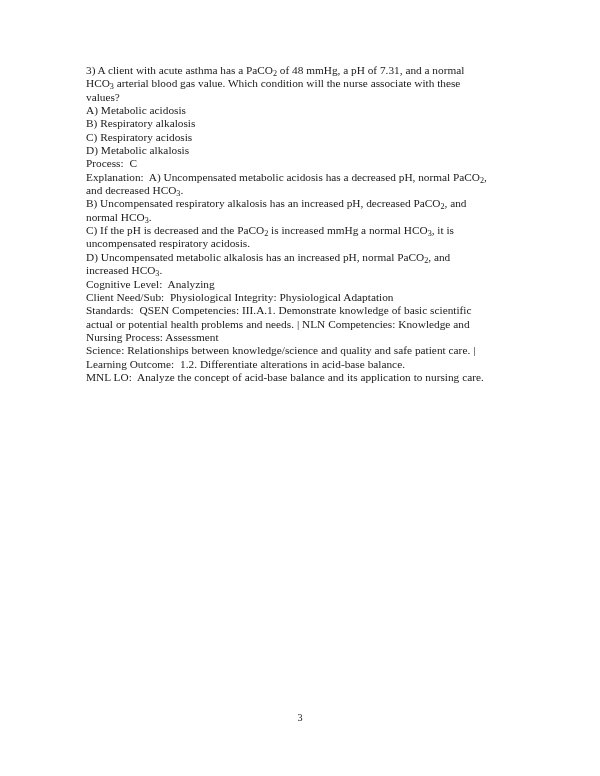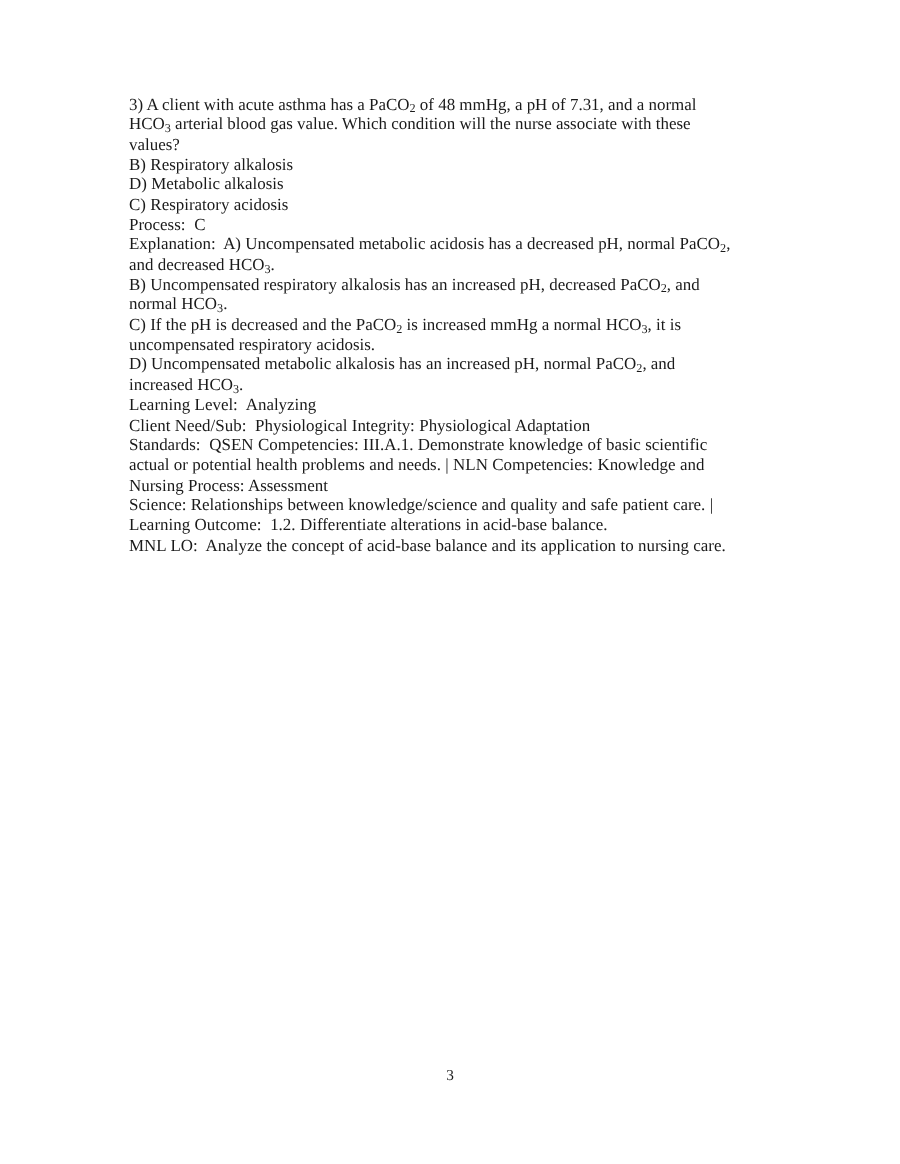--- a/index.html
+++ b/index.html
@@ -69,39 +69,40 @@
 <body>
 
 <div class="page">
 
   <div class="content">
 
     <div class="para"><span>3) A client with acute asthma has a PaCO</span><sub>2</sub><span> of 48 mmHg, a pH of 7.31, and a normal</span>
 <span>HCO</span><sub>3</sub><span> arterial blood gas value. Which condition will the nurse associate with these</span>
 <span>values?</span></div>
 
+    <div class="line">A) Metabolic acidosis</div>
     <div class="line">B) Respiratory alkalosis</div>
+    <div class="line">C) Respiratory acidosis</div>
     <div class="line">D) Metabolic alkalosis</div>
-    <div class="line">C) Respiratory acidosis</div>
 
     <div class="line">Process:  C</div>
 
     <div class="para"><span>Explanation:  A) Uncompensated metabolic acidosis has a decreased pH, normal PaCO</span><sub>2</sub><span>,</span>
 <span>and decreased HCO</span><sub>3</sub><span>.</span></div>
 
     <div class="para"><span>B) Uncompensated respiratory alkalosis has an increased pH, decreased PaCO</span><sub>2</sub><span>, and</span>
 <span>normal HCO</span><sub>3</sub><span>.</span></div>
 
     <div class="para"><span>C) If the pH is decreased and the PaCO</span><sub>2</sub><span> is increased mmHg a normal HCO</span><sub>3</sub><span>, it is</span>
 <span>uncompensated respiratory acidosis.</span></div>
 
     <div class="para"><span>D) Uncompensated metabolic alkalosis has an increased pH, normal PaCO</span><sub>2</sub><span>, and</span>
 <span>increased HCO</span><sub>3</sub><span>.</span></div>
 
-    <div class="line">Learning Level:  Analyzing</div>
+    <div class="line">Cognitive Level:  Analyzing</div>
     <div class="line">Client Need/Sub:  Physiological Integrity: Physiological Adaptation</div>
     <div class="line">Standards:  QSEN Competencies: III.A.1. Demonstrate knowledge of basic scientific</div>
     <div class="line">actual or potential health problems and needs. | NLN Competencies: Knowledge and</div>
     <div class="line">Nursing Process: Assessment</div>
     <div class="line">Science: Relationships between knowledge/science and quality and safe patient care. |</div>
     <div class="line">Learning Outcome:  1.2. Differentiate alterations in acid-base balance.</div>
     <div class="line">MNL LO:  Analyze the concept of acid-base balance and its application to nursing care.</div>
 
   </div>
 

